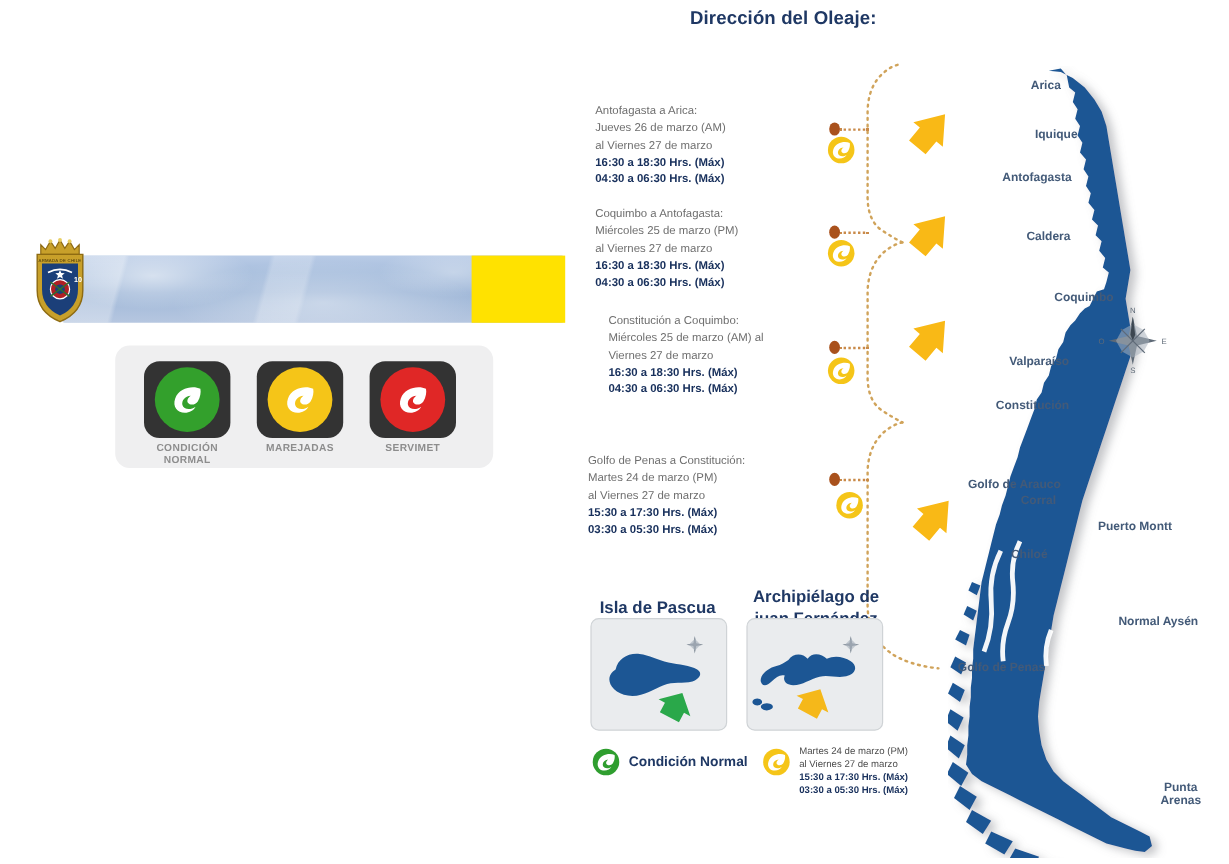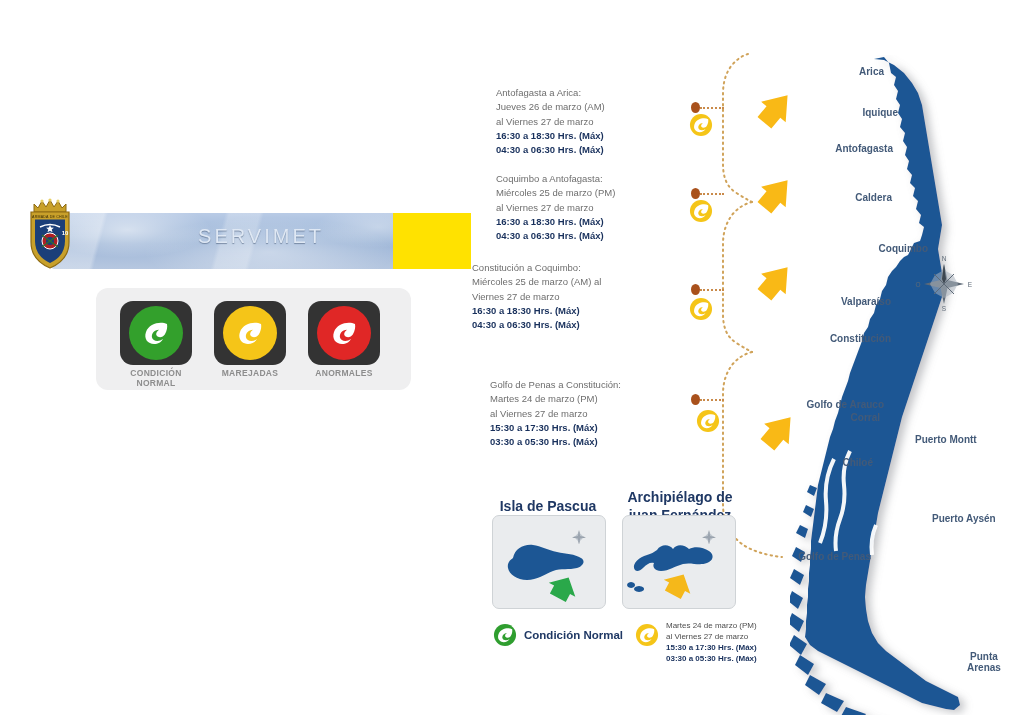--- a/index.html
+++ b/index.html
@@ -116,25 +116,25 @@
   }
   .mlabel.r{transform:translateX(-100%);}
   #compass{position:absolute;left:913px;top:253px;width:62px;height:62px;}
 </style>
 </head>
 <body>
 
 <div class="stage">
 
   <div id="headline">
+    <div class="h-title">Dirección del Oleaje:</div>
   </div>
 
   <div id="banner">
     <div class="wavewash"></div>
-    <div class="btitle">SERVIMET</div>
   </div>
   <div id="yellowbox"></div>
 
   <div id="crest">
     <svg viewBox="0 0 56 72" width="56" height="72">
 
       <path d="M12 14 L12 6 L16 10 L20 3 L24 9 L28 2 L32 9 L36 3 L40 10 L44 6 L44 14 Z" fill="#c8a02a" stroke="#8e6b12" stroke-width="1"></path>
       <circle cx="20" cy="3" r="1.6" fill="#e8cf63"></circle>
       <circle cx="28" cy="2" r="1.6" fill="#e8cf63"></circle>
       <circle cx="36" cy="3" r="1.6" fill="#e8cf63"></circle>
@@ -190,21 +190,21 @@
       <div class="disc" style="background:#e02726">
         <svg viewBox="0 0 40 40" width="40" height="40">
           <path d="M31 11 C25 8 13 10 10 19 C7.5 26 12 31 18 31 C22 31 25.5 29 27 26
                    C23 29 17 28.5 16 24.5 C15.2 21 18 17 23 16.8
                    C20.5 18.5 19.5 21 20.6 22.6 C22.3 25 27 24.6 28.8 21.6
                    C31 18 31.6 14 31 11 Z" fill="#ffffff"></path>
         </svg>
       </div>
     </div>
     <div class="tile-cap" id="cap2">
-        <div>ANORMALES</div>
+        <div>SERVIMET</div>
       </div>
   </div>
 
   <div id="spine">
     <svg viewBox="0 0 110 520" width="110" height="520" fill="none">
       <g stroke="#d0a35a" stroke-width="2" stroke-linecap="round" stroke-dasharray="1.5 4">
         <path d="M58 2 Q50 4 42 13 Q33 24 33 42 L33 112 Q33 132 45 140 Q54 146 62 150"></path>
         <path d="M62 150 Q50 153 42 163 Q33 175 33 192 L33 262 Q33 282 45 290 Q54 296 62 300"></path>
         <path d="M62 300 Q50 303 42 313 Q33 325 33 342 L33 452 Q33 478 52 492 Q66 502 92 505"></path>
       </g>
@@ -252,21 +252,21 @@
                C20.5 18.5 19.5 21 20.6 22.6 C22.3 25 27 24.6 28.8 21.6
                C31 18 31.6 14 31 11 Z" fill="#ffffff"></path>
     </svg>
   </div>
   <div class="bigarrow" style="left:757px;top:172px">
     <svg viewBox="0 0 40 44" width="40" height="44">
       <path d="M10 40 L10 26 L3 26 L19 4 L35 26 L28 26 L28 40 Z" fill="#f9b916" transform="rotate(40 19 22)"></path>
     </svg>
   </div>
 
-  <div class="entry" style="left:472px;top:261px">
+  <div class="entry" style="left:507px;top:261px">
     <div class="loc">Constitución  a Coquimbo:</div>
     <div class="date">Miércoles 25 de marzo (AM) al</div>
     <div class="date">Viernes 27 de marzo</div>
     <div class="hrs">16:30  a 18:30  Hrs. (Máx)</div>
     <div class="hrs">04:30 a 06:30  Hrs. (Máx)</div>
   </div>
   <div class="dot" style="left:691px;top:284px"></div>
   <div class="dotline" style="left:700px;top:289px;width:24px"></div>
   <div class="smallwave" style="left:688px;top:296px">
     <svg viewBox="0 0 40 40" width="26" height="26">
@@ -447,19 +447,19 @@
       <div class="mlabel r" style="left: 898px; top: 107px;">Iquique</div>
       <div class="mlabel r" style="left: 893px; top: 143px;">Antofagasta</div>
       <div class="mlabel r" style="left: 892px; top: 192px;">Caldera</div>
       <div class="mlabel r" style="left: 893px; top: 243px; margin-left: 35px;">Coquimbo</div>
       <div class="mlabel r" style="left: 891px; top: 296px;">Valparaíso</div>
       <div class="mlabel r" style="left: 891px; top: 333px;">Constitución</div>
       <div class="mlabel r" style="left: 884px; top: 366px; margin-top: 33px;">Golfo de Arauco</div>
       <div class="mlabel r" style="left: 880px; top: 412px;">Corral</div>
       <div class="mlabel" style="left: 915px; top: 434px;">Puerto Montt</div>
       <div class="mlabel r" style="left: 873px; top: 457px;">Chiloé</div>
-      <div class="mlabel" style="left: 932px; top: 513px;">Puerto Aysén</div>
+      <div class="mlabel" style="left: 932px; top: 513px;">Normal Aysén</div>
       <div class="mlabel r" style="left: 871px; top: 551px;">Golfo de Penas</div>
       <div class="mlabel" style="left: 970px; top: 651px;">Punta</div>
       <div class="mlabel" style="left: 967px; top: 662px;">Arenas</div>
     </div>
 
 </div>
 
 </body></html>

